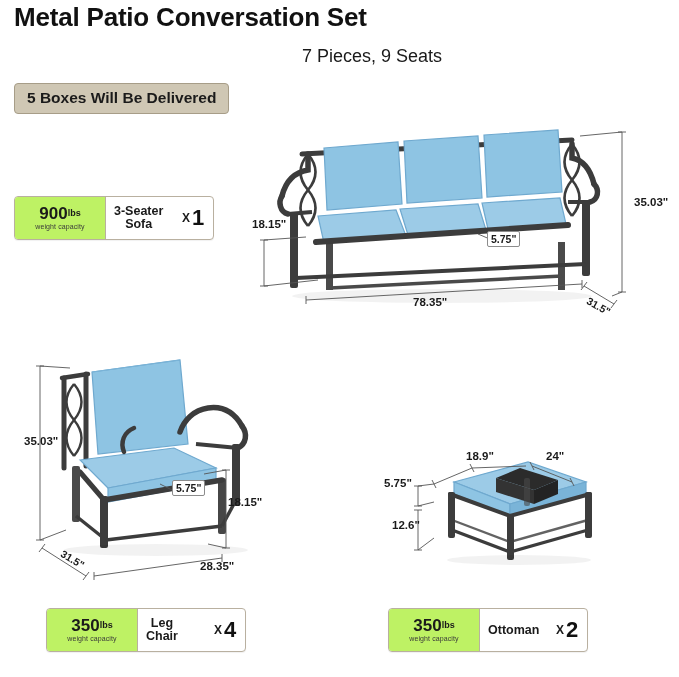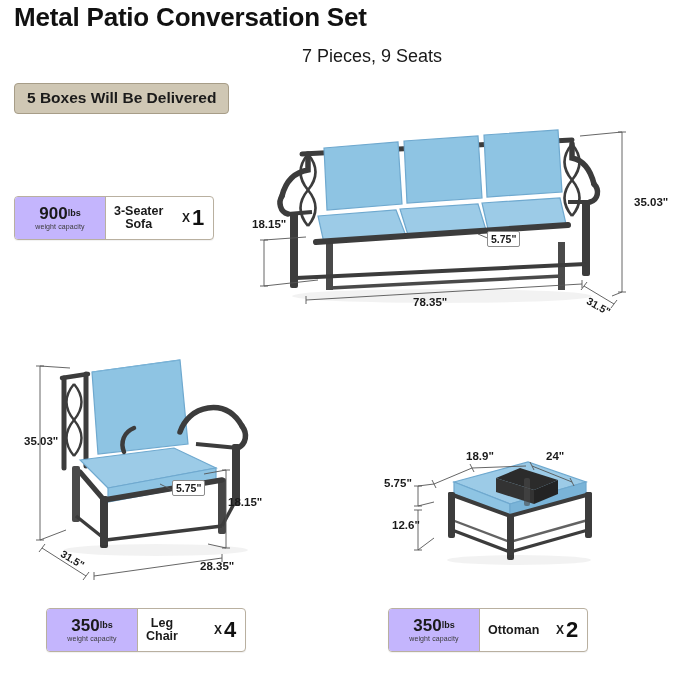--- a/index.html
+++ b/index.html
@@ -37,21 +37,21 @@
     position:absolute;
     display:flex;align-items:stretch;
     border:1px solid #b9b0a0;
     border-radius:4px;
     background:#ffffff;
     box-shadow:0 1px 1px rgba(0,0,0,.06);
     overflow:hidden;
     height:42px;
   }
   .cap .lbs{
-    background:#c4b5fd;
+    background:#bef264;
     display:flex;flex-direction:column;justify-content:center;align-items:center;
     padding:2px 8px;min-width:74px;
     border-right:1px solid #b9b0a0;
   }
   .cap .lbs .num{font-size:17px;font-weight:bold;line-height:15px;color:#1a1a1a;}
   .cap .lbs .num sup{font-size:9px;font-weight:bold;vertical-align:top;}
   .cap .lbs .sub{font-size:7px;color:#3a3a3a;letter-spacing:.1px;margin-top:2px;}
   .cap .nm{
     display:flex;align-items:center;justify-content:flex-start;
     padding:0 8px;font-size:12.5px;font-weight:bold;color:#1a1a1a;

